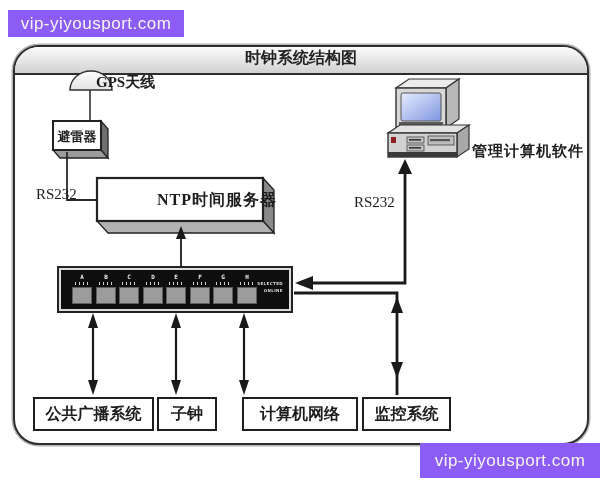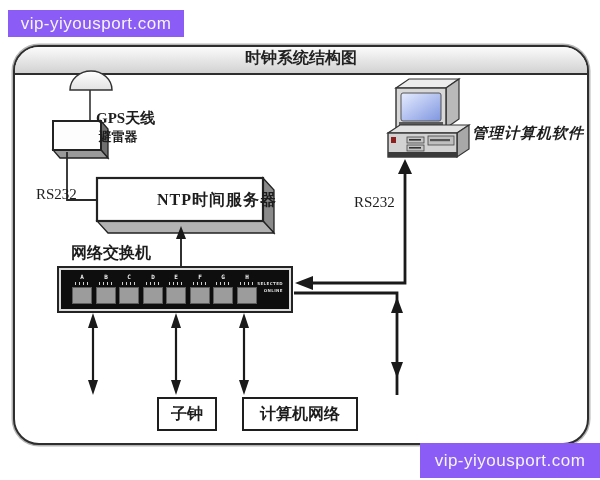--- a/index.html
+++ b/index.html
@@ -17,27 +17,27 @@
   .frame{position:absolute;left:13px;top:45px;width:576px;height:400px;box-sizing:border-box;
          border:2px solid #2e2e2e;border-radius:26px;background:#fff;box-shadow:0 0 0 1.5px #b5b5b5;z-index:1;}
   .titlebar{position:absolute;left:0;top:0;width:100%;height:28px;box-sizing:border-box;
             border-bottom:2px solid #2e2e2e;border-radius:24px 24px 0 0;
             background:linear-gradient(#fbfbfb,#d2d2d2);
             text-align:center;line-height:21px;font-size:16px;font-weight:700;color:#222;}
 
   .art{position:absolute;left:0;top:0;z-index:5;}
 
   .lbl{position:absolute;z-index:10;white-space:nowrap;color:#1d1d1d;}
-  .lbl-gps{left:96px;top:73px;font-size:15px;font-weight:600;margin-top:36px;}
-  .lbl-arrester{left:53px;top:128px;width:48px;text-align:center;font-size:13px;font-weight:700;margin-left:41px;}
+  .lbl-gps{left:96px;top:73px;font-size:15px;font-weight:600;}
+  .lbl-arrester{left:53px;top:128px;width:48px;text-align:center;font-size:13px;font-weight:700;}
   .lbl-rs232-left{left:36px;top:186px;font-size:15px;}
   .lbl-ntp{left:97px;top:190px;width:166px;text-align:center;font-size:16px;font-weight:600;letter-spacing:1px;padding-left:37px;}
   .lbl-switch{left:71px;top:243px;font-size:16px;font-weight:700;}
   .lbl-rs232-right{left:354px;top:194px;font-size:15px;}
-  .lbl-pc{left:472px;top:124px;font-size:15px;font-weight:700;letter-spacing:1px;font-style:italic;}
+  .lbl-pc{left:472px;top:142px;font-size:15px;font-weight:700;letter-spacing:1px;}
 
   
   .switch{position:absolute;left:59px;top:268px;width:232px;height:43px;box-sizing:border-box;
           background:#0e0e0e;border:2px solid #dcdcdc;box-shadow:0 0 0 2px #232323;z-index:10;}
   .port-col{position:absolute;top:0;width:22px;height:39px;}
   .port-letter{position:absolute;top:3px;left:0;width:100%;text-align:center;
                font-family:"DejaVu Sans Mono",monospace;font-size:6px;font-weight:700;color:#f0f0f0;}
   .port-marks{position:absolute;top:12px;left:4px;width:14px;height:3px;
               background:repeating-linear-gradient(90deg,#cfcfcf 0 1px,transparent 1px 4px);}
   .port-jack{position:absolute;top:17px;left:1px;width:18px;height:15px;background:#9c9c9c;border:1px solid #5e5e5e;}
@@ -150,21 +150,20 @@
       <rect x="428" y="136" width="26" height="9" fill="#bfbfbf" stroke="#444" stroke-width="0.8"></rect>
       <rect x="430" y="139" width="20" height="2.2" fill="#555"></rect>
       <rect x="388" y="152" width="69" height="5" fill="#3a3a3a"></rect>
     </g>
   </svg>
 
   <div class="lbl lbl-gps">GPS天线</div>
   <div class="lbl lbl-arrester">避雷器</div>
   <div class="lbl lbl-rs232-left">RS232</div>
   <div class="lbl lbl-ntp">NTP时间服务器</div>
-  <div class="lbl lbl-switch">网络交换机</div>
   <div class="lbl lbl-rs232-right">RS232</div>
   <div class="lbl lbl-pc">管理计算机软件</div>
 
   <div class="switch">
     <div class="port-col" style="left:10px">
       <span class="port-letter">A</span>
       <span class="port-marks"></span>
       <span class="port-jack"></span>
     </div>
     <div class="port-col" style="left:34px">
@@ -199,18 +198,20 @@
     </div>
     <div class="port-col" style="left:175px">
       <span class="port-letter">H</span>
       <span class="port-marks"></span>
       <span class="port-jack"></span>
     </div>
     <span class="panel-line panel-1">SELECTED</span>
     <span class="panel-line panel-2">ONLINE</span>
   </div>
 
+  <div class="bbox bbox-broadcast">公共广播系统</div>
   <div class="bbox bbox-subclock">子钟</div>
   <div class="bbox bbox-network">计算机网络</div>
+  <div class="bbox bbox-monitor">监控系统</div>
 
   <div class="wm wm-bottom">vip-yiyousport.com</div>
 
 </div>
 
 </body></html>

